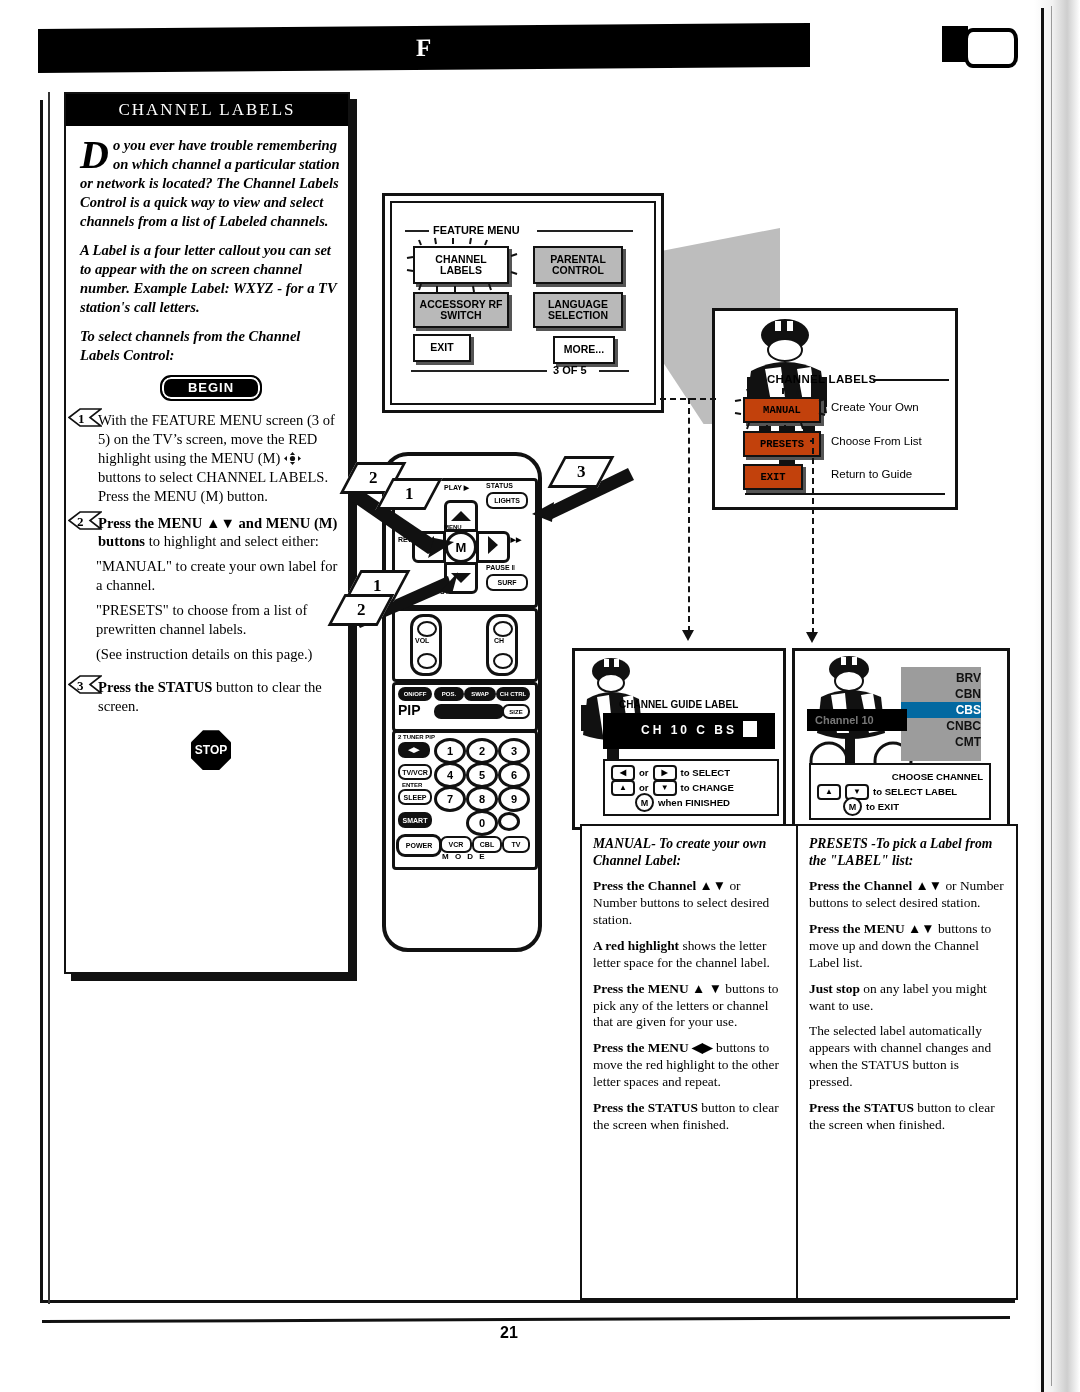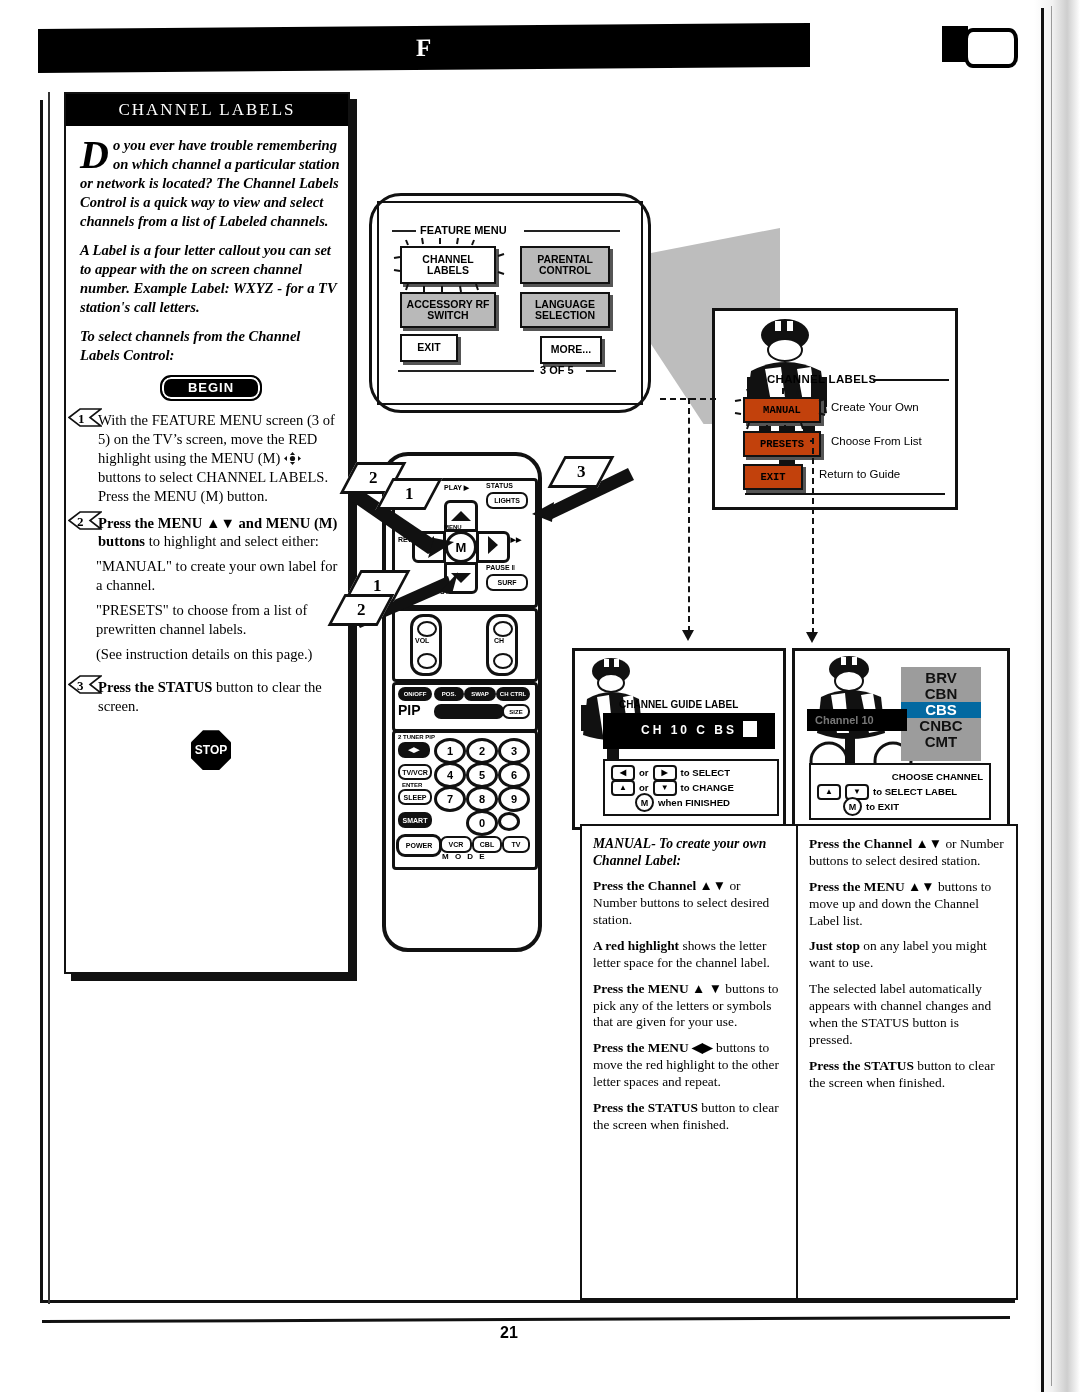--- a/index.html
+++ b/index.html
@@ -51,21 +51,21 @@
       letter-spacing:1px;box-shadow:0 0 0 2px #fff inset;}
   .badge-stop{display:block;margin:14px auto 6px auto;width:40px;height:40px;background:#000;
       color:#fff;text-align:center;line-height:40px;font-family:"Liberation Sans", sans-serif;
       font-weight:bold;font-size:12px;
       clip-path:polygon(30% 0,70% 0,100% 30%,100% 70%,70% 100%,30% 100%,0 70%,0 30%);}
   .b{font-weight:bold;}
 
   
   .tvscreen{position:absolute;background:#fff;border:3px solid #111;}
   .tvscreen .bezel{position:absolute;inset:5px;border:2px solid #111;}
-  .menu-screen{left:369px;top:193px;width:276px;height:214px;border-radius:32px;}
+  .menu-screen{left:382px;top:193px;width:276px;height:214px;}
   .menu-inner{position:absolute;inset:12px;}
   .menu-title{position:absolute;left:14px;top:14px;right:10px;height:12px;
       font-family:"Liberation Sans", sans-serif;font-weight:bold;font-size:11px;}
   .hr-seg{position:absolute;height:2px;background:#222;top:6px;}
   .mbtn{position:absolute;font-family:"Liberation Sans", sans-serif;font-weight:bold;
       font-size:10.5px;text-align:center;border:2px solid #111;background:#fff;
       box-shadow:3px 3px 0 #555;line-height:1.08;display:flex;align-items:center;
       justify-content:center;}
   .mbtn.shaded{background:#b9b9b9;}
   .page-of{position:absolute;font-family:"Liberation Sans", sans-serif;font-weight:bold;font-size:11px;}
@@ -87,22 +87,22 @@
   .ch-screen{left:792px;top:648px;width:212px;height:176px;}
   .osd-bar{position:absolute;background:#000;color:#fff;
       font-family:"Liberation Sans", sans-serif;font-weight:bold;}
   .legend{position:absolute;border:2px solid #111;background:#fff;padding:4px 6px;
       font-family:"Liberation Sans", sans-serif;font-weight:bold;font-size:9.6px;}
   .lrow{display:flex;align-items:center;gap:4px;height:15px;white-space:nowrap;}
   .keycap{display:inline-flex;align-items:center;justify-content:center;
       width:20px;height:12px;border:2px solid #111;border-radius:4px;background:#fff;font-size:8px;}
   .keycap.round{width:15px;height:15px;border-radius:50%;font-size:9px;}
   .presetlist{position:absolute;background:#9c9c9c;}
-  .plabel{font-family:"Liberation Sans", sans-serif;font-weight:bold;font-size:15px;
-      text-align:center;line-height:16px;color:#111;}
+  .plabel{font-family:"Liberation Sans", sans-serif;font-weight:bold;font-size:12px;
+      text-align:right;line-height:16px;color:#111;}
   .plabel.sel{background:#0369a1;color:#fff;}
 
   
   .descbox{position:absolute;border:2px solid #111;background:#fff;padding:10px 11px;
       font-size:13.4px;line-height:1.26;}
   .descbox h4{margin:0 0 9px 0;font-size:13.6px;font-style:italic;font-weight:bold;line-height:1.22;}
   .descbox p{margin:0 0 9px 0;}
   .manual-box{left:580px;top:824px;width:192px;height:452px;}
   .presets-box{left:796px;top:824px;width:196px;height:452px;}
 
@@ -297,21 +297,21 @@
     <div class="cl-desc" style="left:110px;top:84px">Create Your Own</div>
 
     <div class="cl-btn" style="left:22px;top:114px;width:74px;height:22px">
       <span>PRESETS</span>
     </div>
     <div class="cl-desc" style="left:110px;top:118px">Choose From List</div>
 
     <div class="cl-btn" style="left:22px;top:147px;width:56px;height:22px">
       <span>EXIT</span>
     </div>
-    <div class="cl-desc" style="left:98px;top:151px">Return to Guide</div>
+    <div class="cl-desc" style="left:110px;top:151px">Return to Guide</div>
 
     <div class="solidline" style="left:24px;top:176px;width:200px;height:2px"></div>
 
     <svg style="position:absolute;left:10px;top:68px" width="100" height="50">
       <g stroke="#111" stroke-width="2">
         <line x1="16" y1="4" x2="18" y2="9"></line>
           <line x1="34" y1="3" x2="34" y2="9"></line>
         <line x1="52" y1="3" x2="52" y2="9"></line>
           <line x1="68" y1="4" x2="66" y2="9"></line>
         <line x1="4" y1="16" x2="10" y2="15"></line>
@@ -408,26 +408,27 @@
       <span class="keycap round">M</span>
       <span>to EXIT</span>
     </div>
   </div>
 </div>
 
 <div class="descbox manual-box">
   <h4>MANUAL- To create your own Channel Label:</h4>
   <p><span class="b">Press the Channel ▲▼</span><span> or Number buttons to select desired station.</span></p>
   <p><span class="b">A red highlight</span><span> shows the letter letter space for the channel label.</span></p>
-  <p><span class="b">Press the MENU ▲ ▼</span><span> buttons to pick any of the letters or symbols that are given for your use.</span></p>
+  <p><span class="b">Press the MENU ▲ ▼</span><span> buttons to pick any of the letters or channel that are given for your use.</span></p>
   <p><span class="b">Press the MENU ◀▶</span><span> buttons to move the red highlight to the other letter spaces and repeat.</span></p>
   <p><span class="b">Press the STATUS</span><span> button to clear the screen when finished.</span></p>
 </div>
 
 <div class="descbox presets-box">
+  <h4>PRESETS -To pick a Label from the "LABEL" list:</h4>
   <p><span class="b">Press the Channel ▲▼</span><span> or Number buttons to select desired station.</span></p>
   <p><span class="b">Press the MENU ▲▼</span><span> buttons to move up and down the Channel Label list.</span></p>
   <p><span class="b">Just stop</span><span> on any label you might want to use.</span></p>
   <p><span class="b"></span><span>The selected label automatically appears with channel changes and when the STATUS button is pressed.</span></p>
   <p><span class="b">Press the STATUS</span><span> button to clear the screen when finished.</span></p>
 </div>
 
 <div class="remote">
   <div class="remote-body"></div>
 

